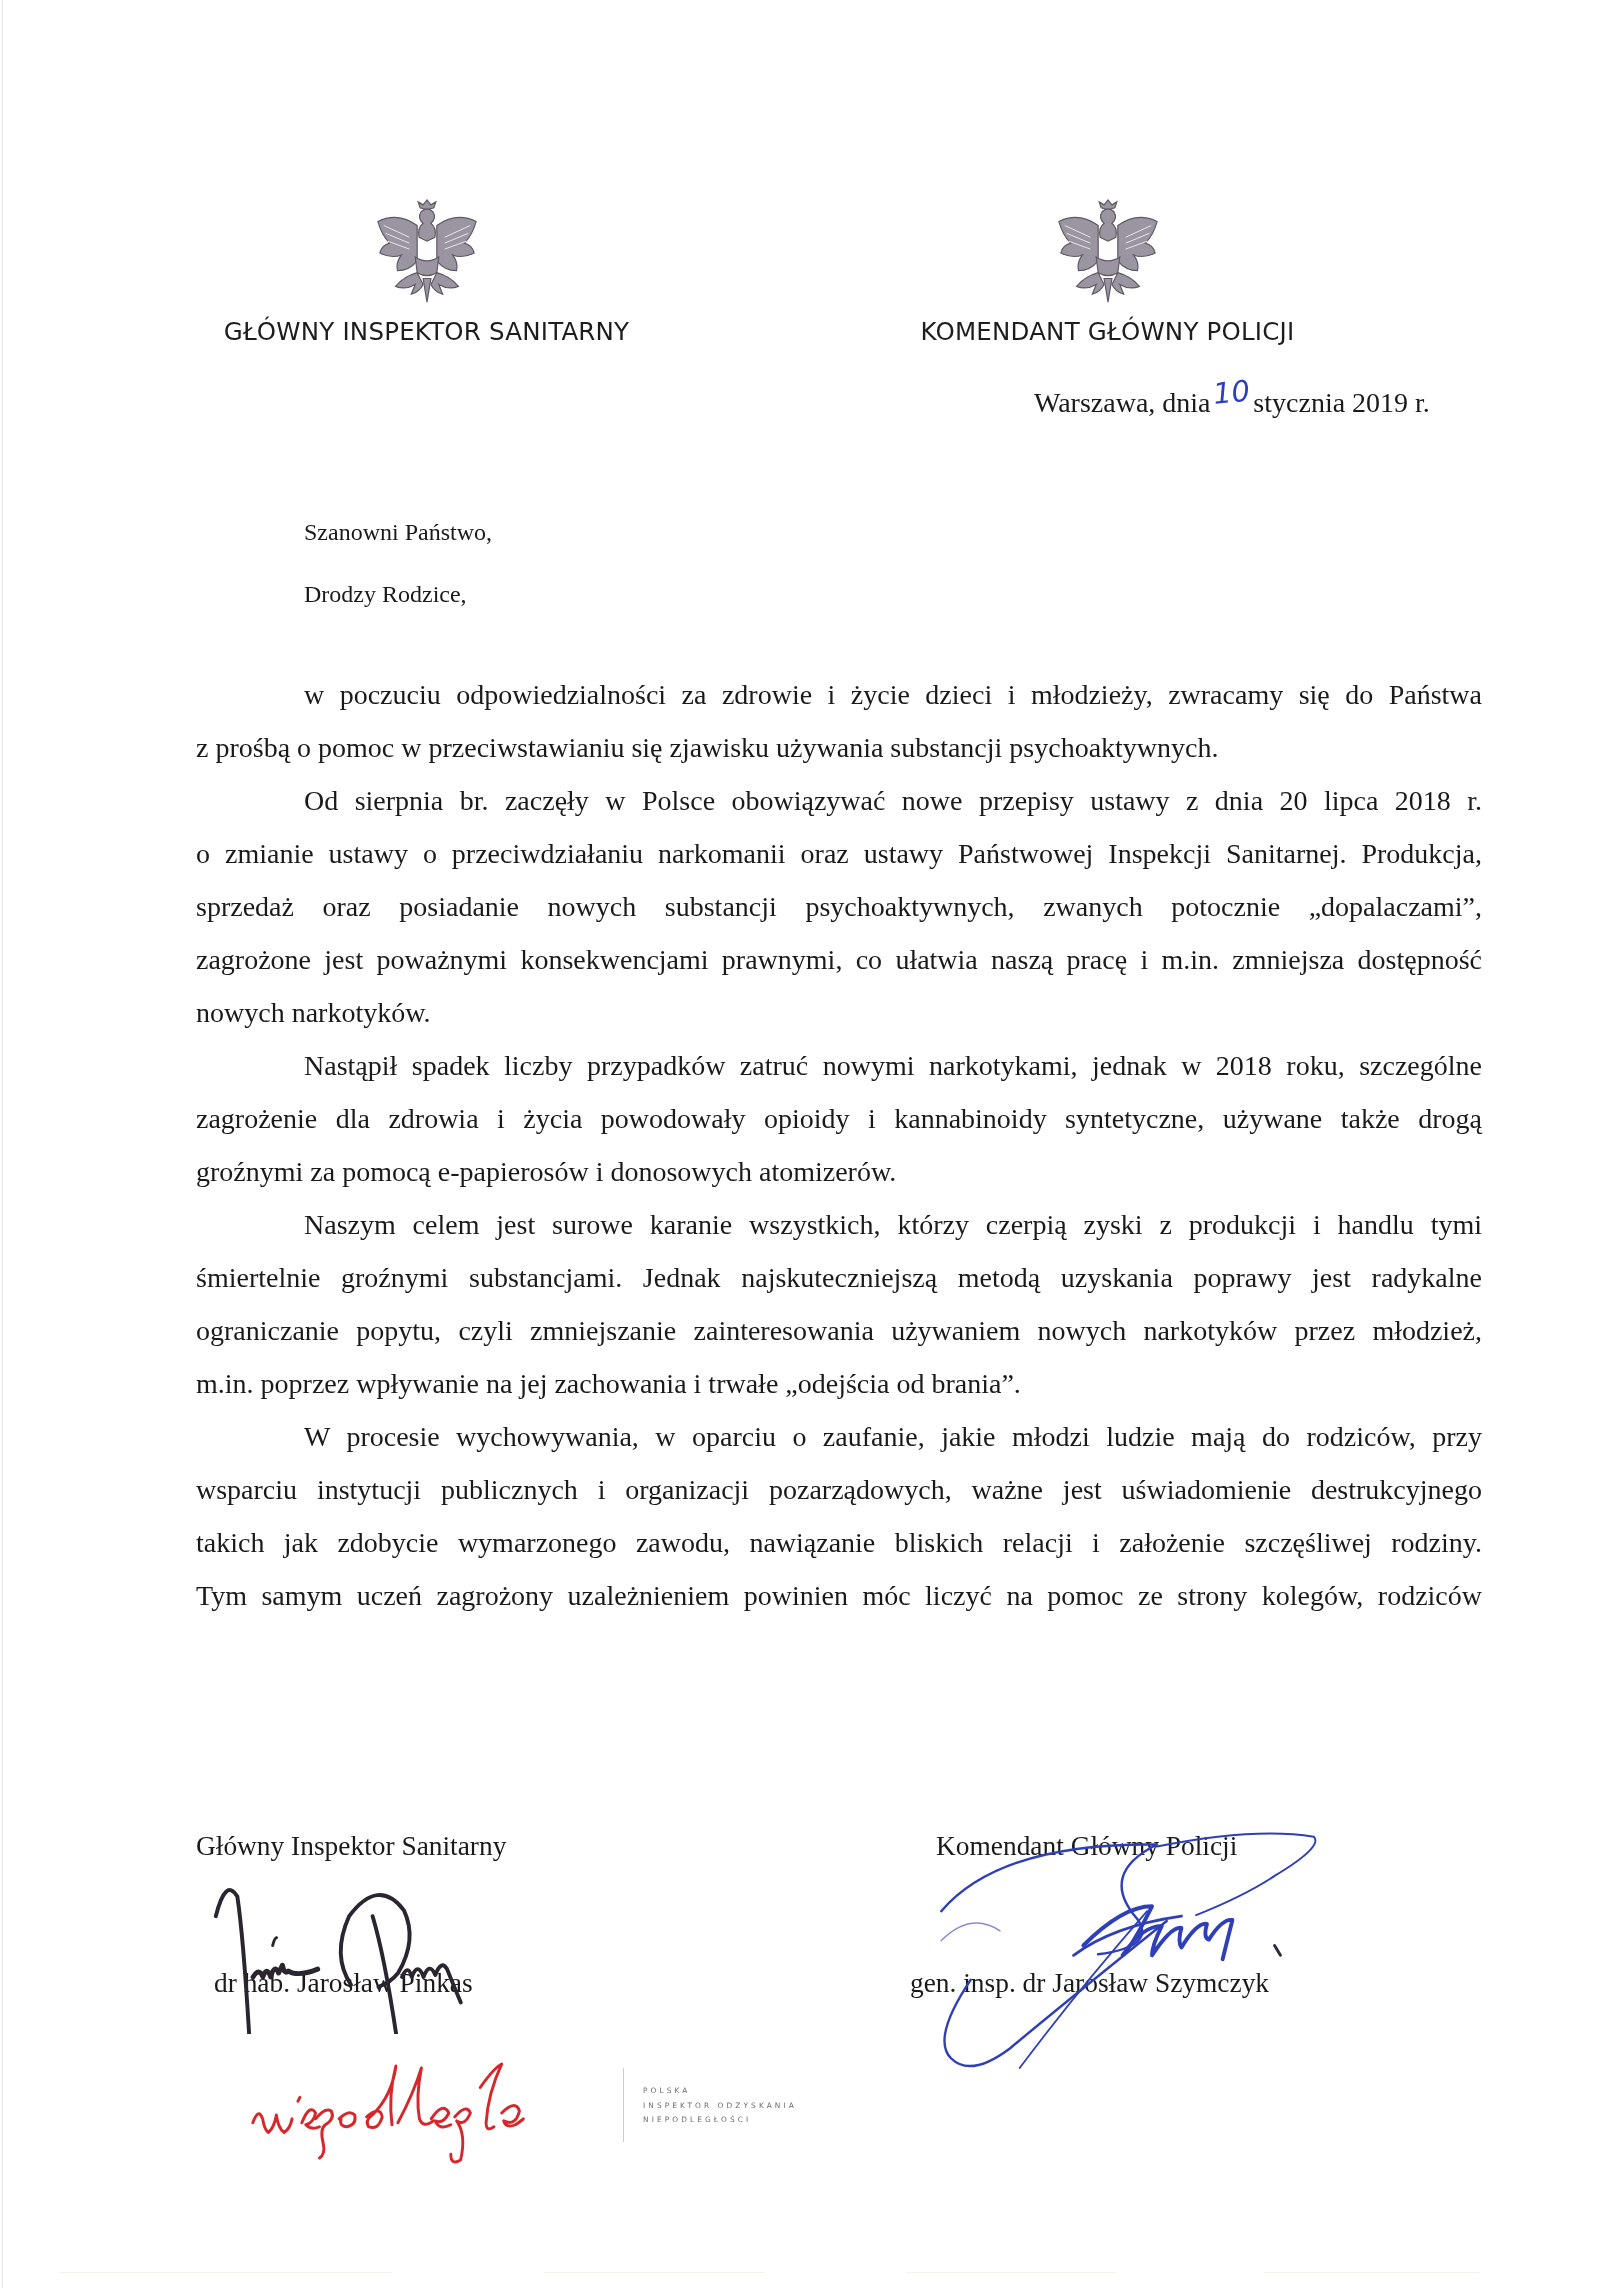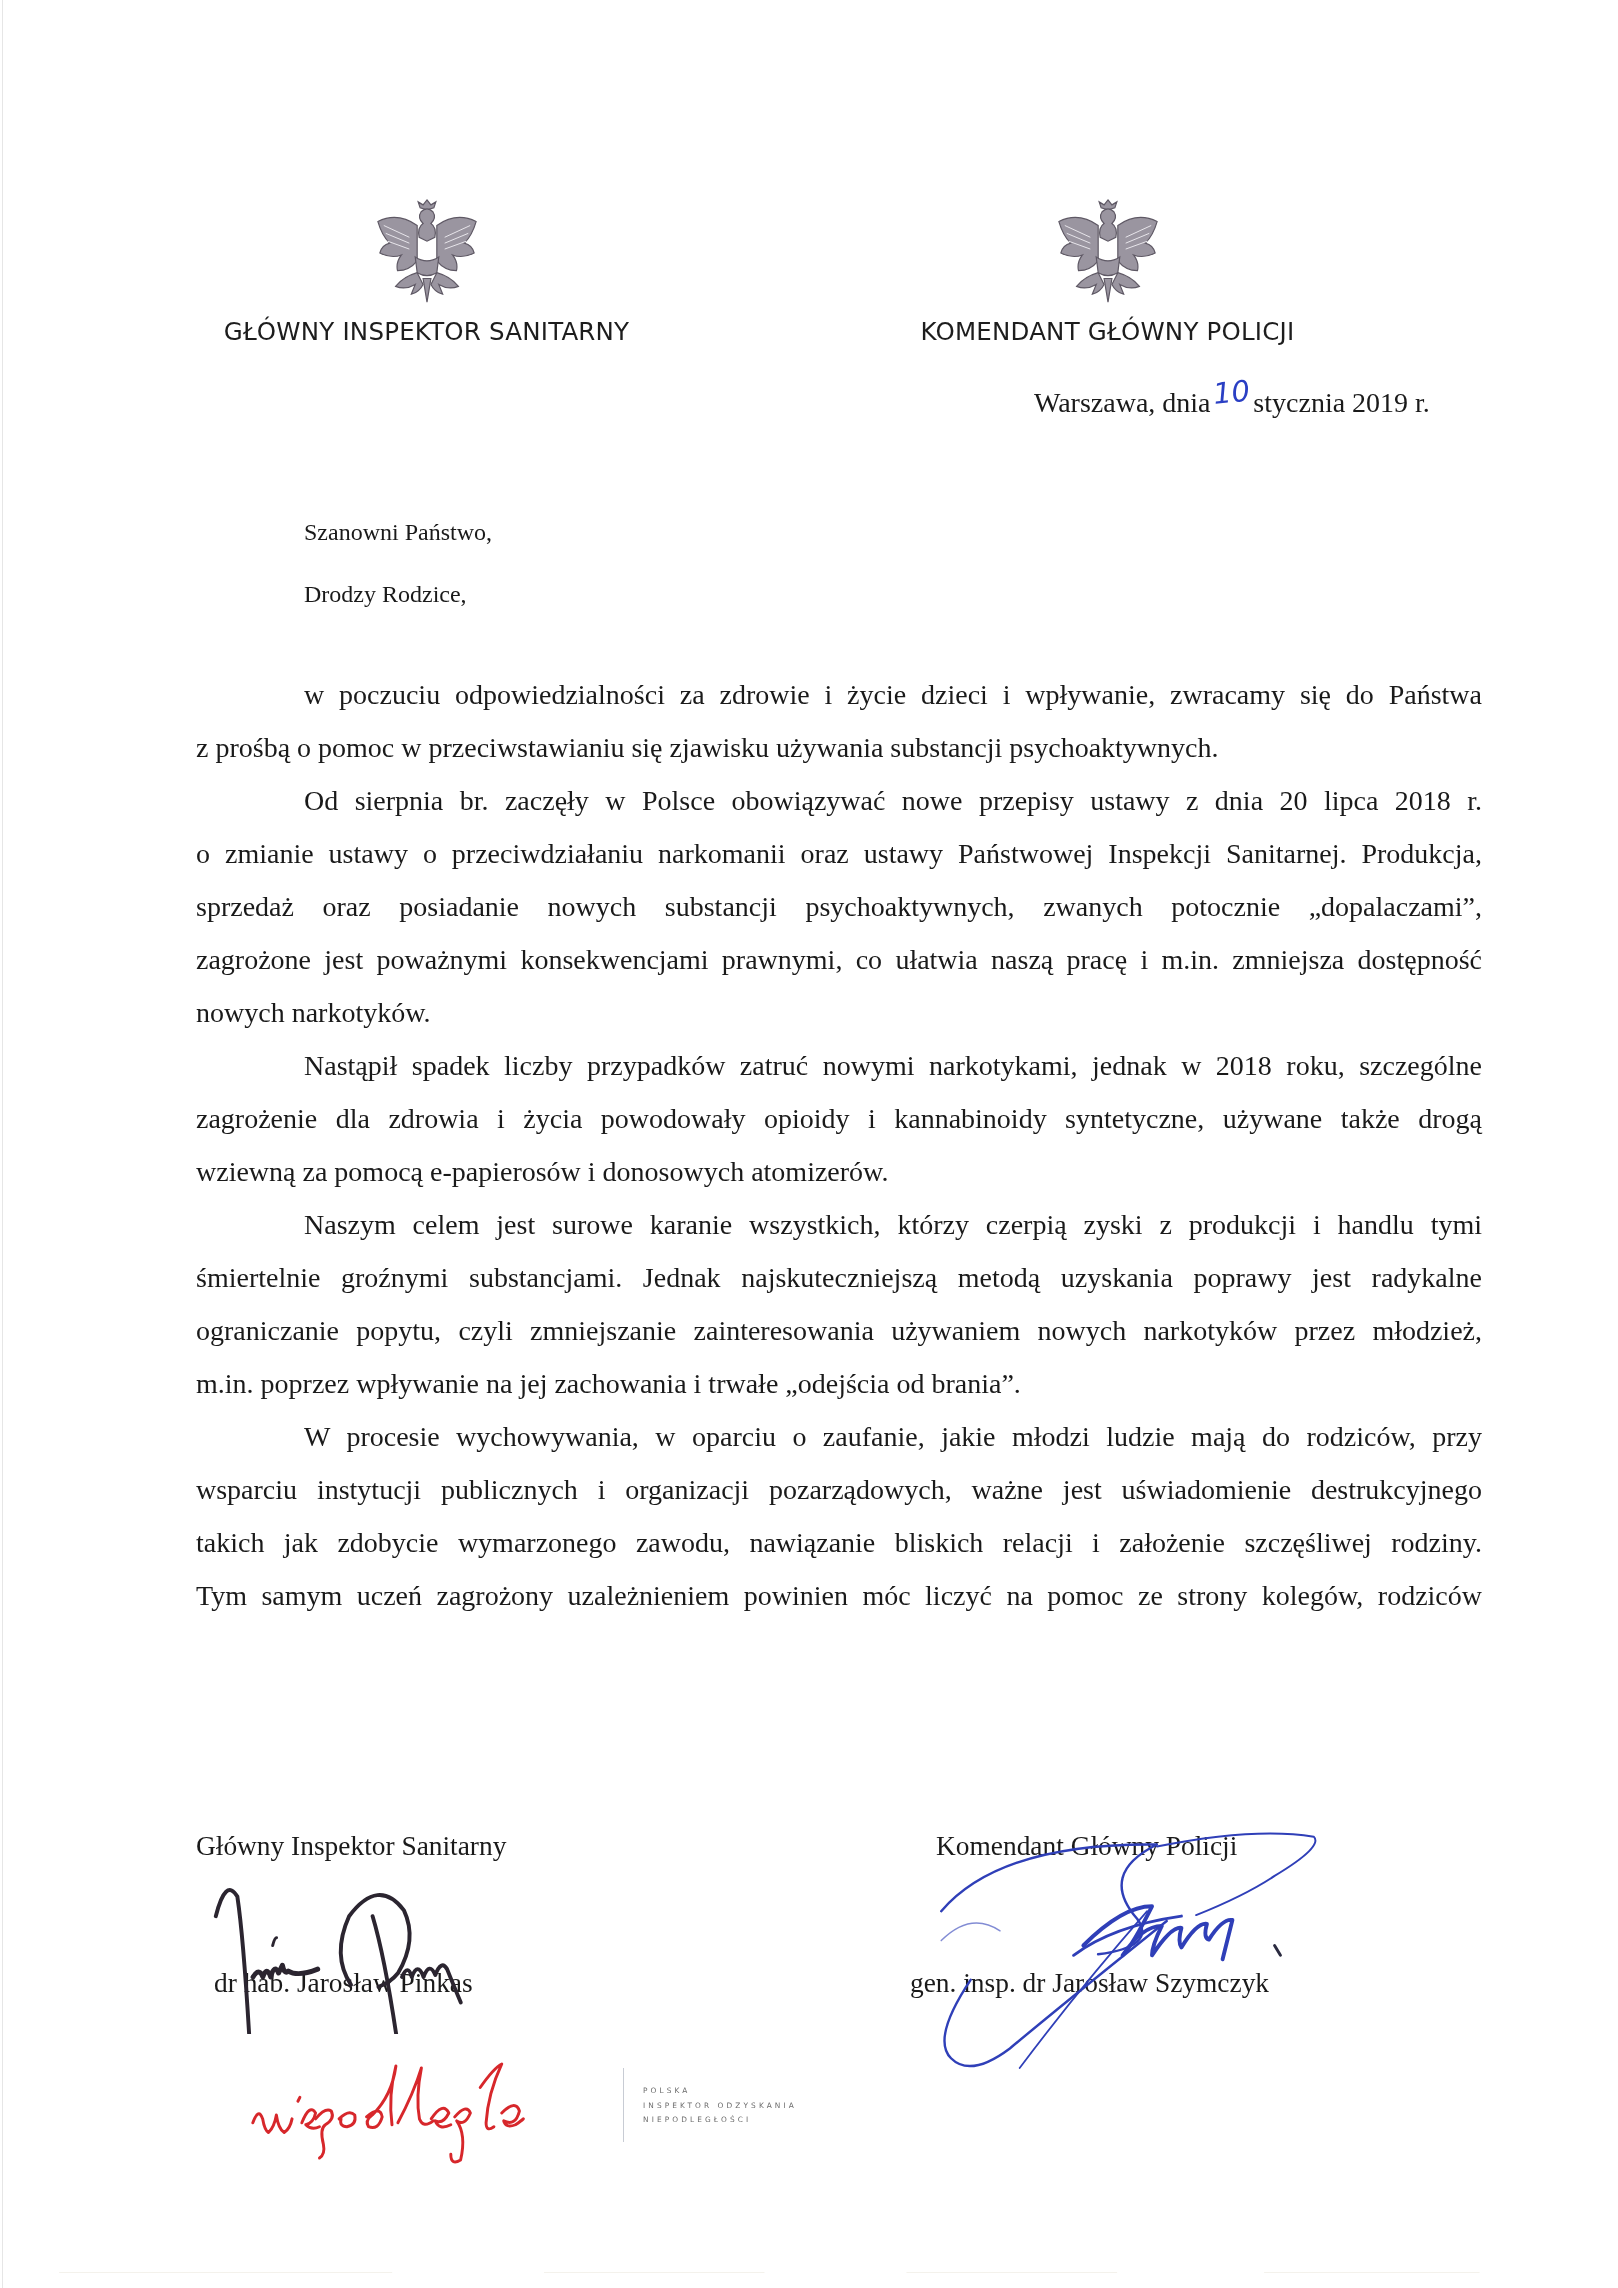--- a/index.html
+++ b/index.html
@@ -179,30 +179,30 @@
 </div>
 
 <div class="date-line">
   <span>Warszawa, dnia</span><span class="handwritten-day">10</span><span>stycznia 2019 r.</span>
 </div>
 
 <div class="salutation" style="top:519px;">Szanowni Państwo,</div>
 <div class="salutation" style="top:570px;margin-top:11px;">Drodzy Rodzice,</div>
 
 <div class="body-text">
-  <span class="line indent">w poczuciu odpowiedzialności za zdrowie i życie dzieci i wpływanie, zwracamy się do Państwa</span>
+  <span class="line indent">w poczuciu odpowiedzialności za zdrowie i życie dzieci i młodzieży, zwracamy się do Państwa</span>
   <span class="line last">z prośbą o pomoc w przeciwstawianiu się zjawisku używania substancji psychoaktywnych.</span>
   <span class="line indent">Od sierpnia br. zaczęły w Polsce obowiązywać nowe przepisy ustawy z dnia 20 lipca 2018 r.</span>
   <span class="line">o zmianie ustawy o przeciwdziałaniu narkomanii oraz ustawy Państwowej Inspekcji Sanitarnej. Produkcja,</span>
   <span class="line">sprzedaż oraz posiadanie nowych substancji psychoaktywnych, zwanych potocznie „dopalaczami”,</span>
   <span class="line">zagrożone jest poważnymi konsekwencjami prawnymi, co ułatwia naszą pracę i m.in. zmniejsza dostępność</span>
   <span class="line last">nowych narkotyków.</span>
   <span class="line indent">Nastąpił spadek liczby przypadków zatruć nowymi narkotykami, jednak w 2018 roku, szczególne</span>
   <span class="line">zagrożenie dla zdrowia i życia powodowały opioidy i kannabinoidy syntetyczne, używane także drogą</span>
-  <span class="line last">wziewną za pomocą e-papierosów i donosowych atomizerów.</span>
+  <span class="line last">groźnymi za pomocą e-papierosów i donosowych atomizerów.</span>
   <span class="line indent">Naszym celem jest surowe karanie wszystkich, którzy czerpią zyski z produkcji i handlu tymi</span>
   <span class="line">śmiertelnie groźnymi substancjami. Jednak najskuteczniejszą metodą uzyskania poprawy jest radykalne</span>
   <span class="line">ograniczanie popytu, czyli zmniejszanie zainteresowania używaniem nowych narkotyków przez młodzież,</span>
   <span class="line last">m.in. poprzez wpływanie na jej zachowania i trwałe „odejścia od brania”.</span>
   <span class="line indent">W procesie wychowywania, w oparciu o zaufanie, jakie młodzi ludzie mają do rodziców, przy</span>
   <span class="line">wsparciu instytucji publicznych i organizacji pozarządowych, ważne jest uświadomienie destrukcyjnego</span>
   <span class="line">takich jak zdobycie wymarzonego zawodu, nawiązanie bliskich relacji i założenie szczęśliwej rodziny.</span>
   <span class="line">Tym samym uczeń zagrożony uzależnieniem powinien móc liczyć na pomoc ze strony kolegów, rodziców</span>
 </div>
 

